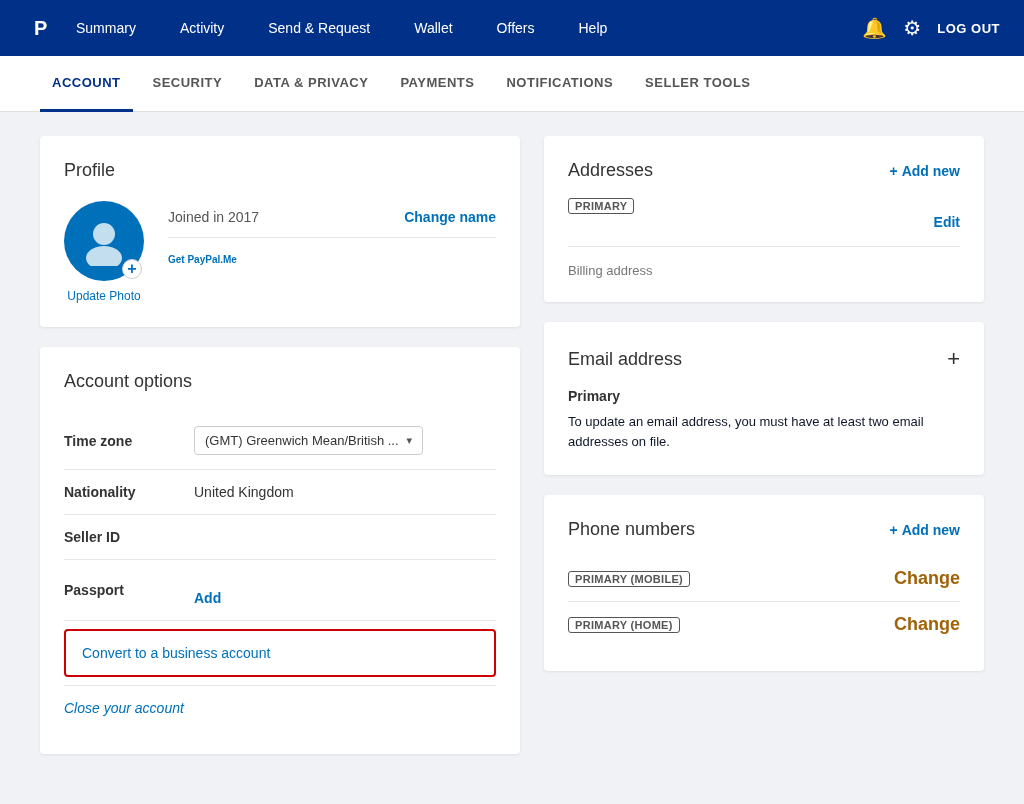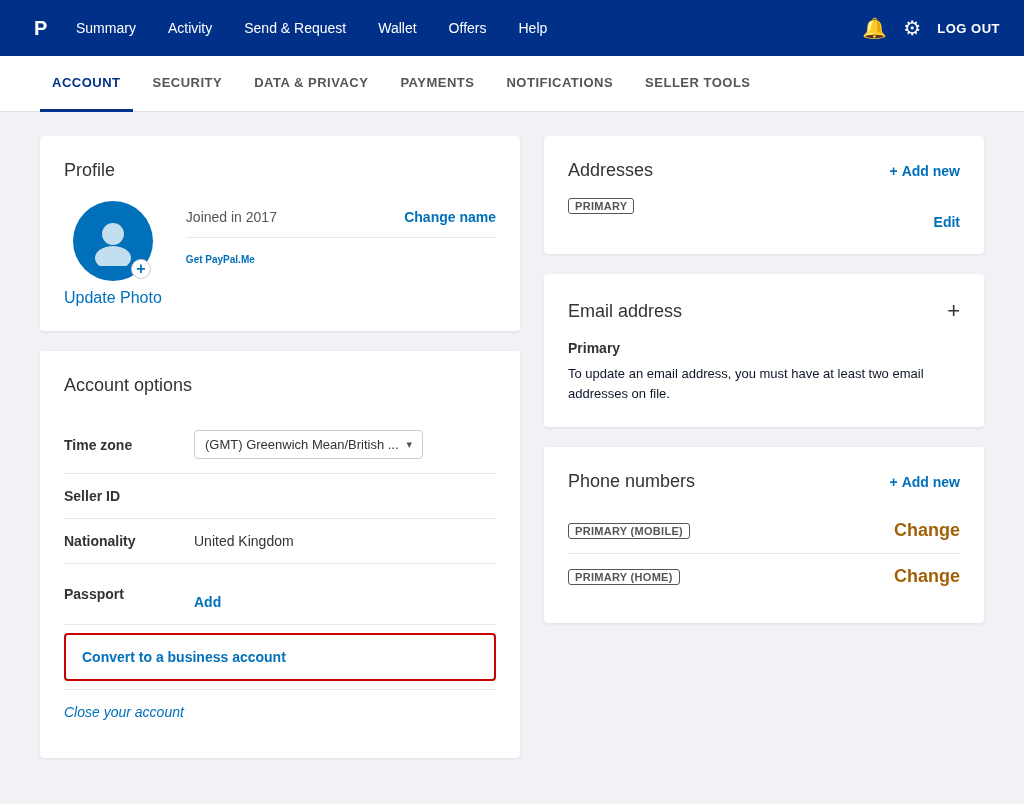--- a/index.html
+++ b/index.html
@@ -8,21 +8,21 @@
     
     .top-nav {
       background: #003087;
       padding: 0 24px;
       display: flex;
       align-items: center;
       height: 56px;
     }
     .top-nav-links {
       display: flex;
-      gap: 0;
+      gap: 12px;
       flex: 1;
       align-items: center;
     }
     .top-nav-link {
       color: #fff;
       text-decoration: none;
       padding: 0 16px;
       font-size: 14px;
       font-weight: 500;
       height: 56px;
@@ -154,21 +154,21 @@
       align-items: center;
       justify-content: center;
       color: #0070ba;
       font-size: 16px;
       font-weight: bold;
       border: 1px solid #ccc;
       cursor: pointer;
     }
     .update-photo-link {
       color: #0070ba;
-      font-size: 16px;
+      font-size: 12px;
       cursor: pointer;
       text-align: center;
     }
     .profile-info {
       flex: 1;
       padding-top: 8px;
     }
     .profile-info-row {
       display: flex;
       justify-content: space-between;
@@ -245,21 +245,21 @@
     
     .convert-box {
       border: 2px solid #cc0000;
       border-radius: 4px;
       padding: 14px 16px;
       margin: 8px 0;
     }
     .convert-link {
       color: #0070ba;
       font-size: 14px;
-      font-weight: 700;
+      font-weight: 400;
       cursor: pointer;
     }
 
     .close-account-link {
       color: #0070ba;
       font-size: 14px;
       cursor: pointer;
       padding: 14px 0;
       display: block;
       font-style: italic;
@@ -418,27 +418,27 @@
 
       <div class="account-options-row">
         <span class="account-options-label">Time zone</span>
         <div class="timezone-select">
           <span>(GMT) Greenwich Mean/British ...</span>
           <span class="chevron">▾</span>
         </div>
       </div>
 
       <div class="account-options-row">
+        <span class="account-options-label">Nationality</span>
+        <span class="account-options-value">United Kingdom</span>
+      </div>
+
+      <div class="account-options-row">
         <span class="account-options-label">Seller ID</span>
         <span class="account-options-value"></span>
-      </div>
-
-      <div class="account-options-row">
-        <span class="account-options-label">Nationality</span>
-        <span class="account-options-value">United Kingdom</span>
       </div>
 
       <div class="account-options-row">
         <span class="account-options-label">Passport</span>
         <a class="account-options-action">Add</a>
       </div>
 
       <div class="convert-box">
         <a class="convert-link">Convert to a business account</a>
       </div>
@@ -454,20 +454,21 @@
     <div class="card">
       <div class="card-header">
         <span class="card-header-title">Addresses</span>
         <a class="add-new-link">
           <span>+</span>
           <span>Add new</span>
         </a>
       </div>
       <span class="badge">PRIMARY</span>
       <a class="edit-link">Edit</a>
+      <div class="billing-address-text">Billing address</div>
     </div>
 
     <div class="card">
       <div class="card-header">
         <span class="card-header-title">Email address</span>
         <span style="font-size: 22px; font-weight: 300; color: #333; cursor: pointer;">+</span>
       </div>
       <div class="email-primary-label">Primary</div>
       <div class="email-note">To update an email address, you must have at least two email addresses on file.</div>
     </div>

